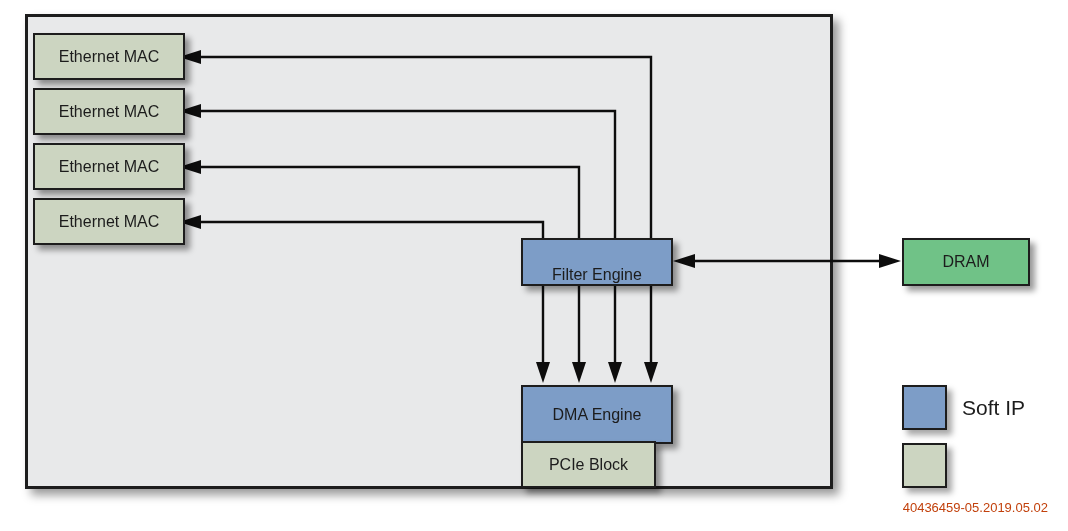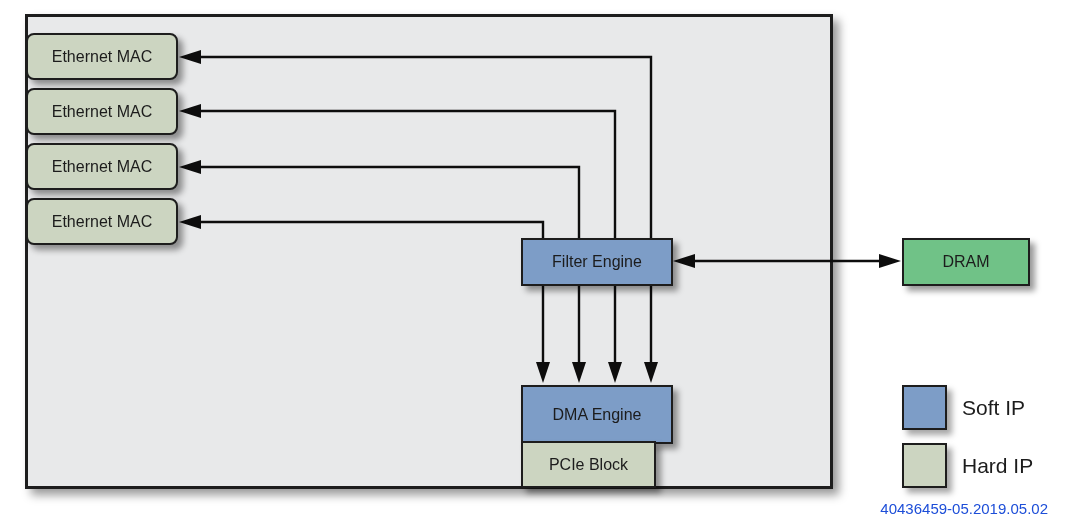--- a/index.html
+++ b/index.html
@@ -25,47 +25,47 @@
   .block {
     position:absolute; box-sizing:border-box;
     border:2px solid #1d1d1d;
     box-shadow:5px 5px 6px rgba(0,0,0,0.40);
     display:flex; align-items:center; justify-content:center;
     font-size:16px; z-index:3;
   }
   .hard-ip { background:#ccd5c1; }
   .soft-ip { background:#7d9dc7; }
   .dram    { background:#70c287; }
-  .mac { left:26px; width:152px; height:47px;border-radius:8px; }
+  .mac { left:33px; width:152px; height:47px; }
   #mac-1 { top:33px; }
   #mac-2 { top:88px; }
   #mac-3 { top:143px; }
   #mac-4 { top:198px; }
-  #filter-engine { left:521px; top:238px; width:152px; height:48px; }
+  #filter-engine { left:521px; top:238px; width:152px; height:48px;align-items:flex-end; }
   #dma-engine    { left:521px; top:385px; width:152px; height:59px;text-align:center; }
   #pcie-block    { left:521px; top:441px; width:135px; height:47px; }
   #dram-block    { left:902px; top:238px; width:128px; height:48px; }
   .legend-swatch {
     position:absolute; left:902px; width:45px; height:45px;
     box-sizing:border-box; border:2.5px solid #1d1d1d;
     box-shadow:5px 5px 6px rgba(0,0,0,0.35);
     z-index:3;
   }
   #legend-soft-swatch { top:385px; }
   #legend-hard-swatch { top:443px; }
   .legend-label {
     position:absolute; left:962px; width:100px; height:45px;
     display:flex; align-items:center;
     font-size:21px; z-index:3;text-align:center;
   }
   #legend-soft-label { top:385px; }
   #legend-hard-label { top:443px; }
   #doc-id {
     position:absolute; left:848px; top:500px; width:200px;
-    text-align:right; font-size:15px; color:#1d4ed8; z-index:3;
+    text-align:right; font-size:13px; color:#c2410c; z-index:3;
   }
   #wires { position:absolute; left:0; top:0; z-index:2; }
   #wires polyline, #wires line { fill:none; stroke:#0d0d0d; stroke-width:2.4; }
   #wires polygon { fill:#0d0d0d; stroke:none; }
 </style>
 </head>
 <body>
 
 <div id="canvas">
 
@@ -141,17 +141,16 @@
     <span>PCIe Block</span>
   </div>
 
   <div class="block dram" id="dram-block">
     <span>DRAM</span>
   </div>
 
   <div class="legend-swatch soft-ip" id="legend-soft-swatch"></div>
   <div class="legend-label" id="legend-soft-label">Soft IP</div>
   <div class="legend-swatch hard-ip" id="legend-hard-swatch"></div>
-  <div class="legend-label" id="legend-hard-label">Hard IP</div>
 
   <div id="doc-id">40436459-05.2019.05.02</div>
 
 </div>
 
 </body></html>

